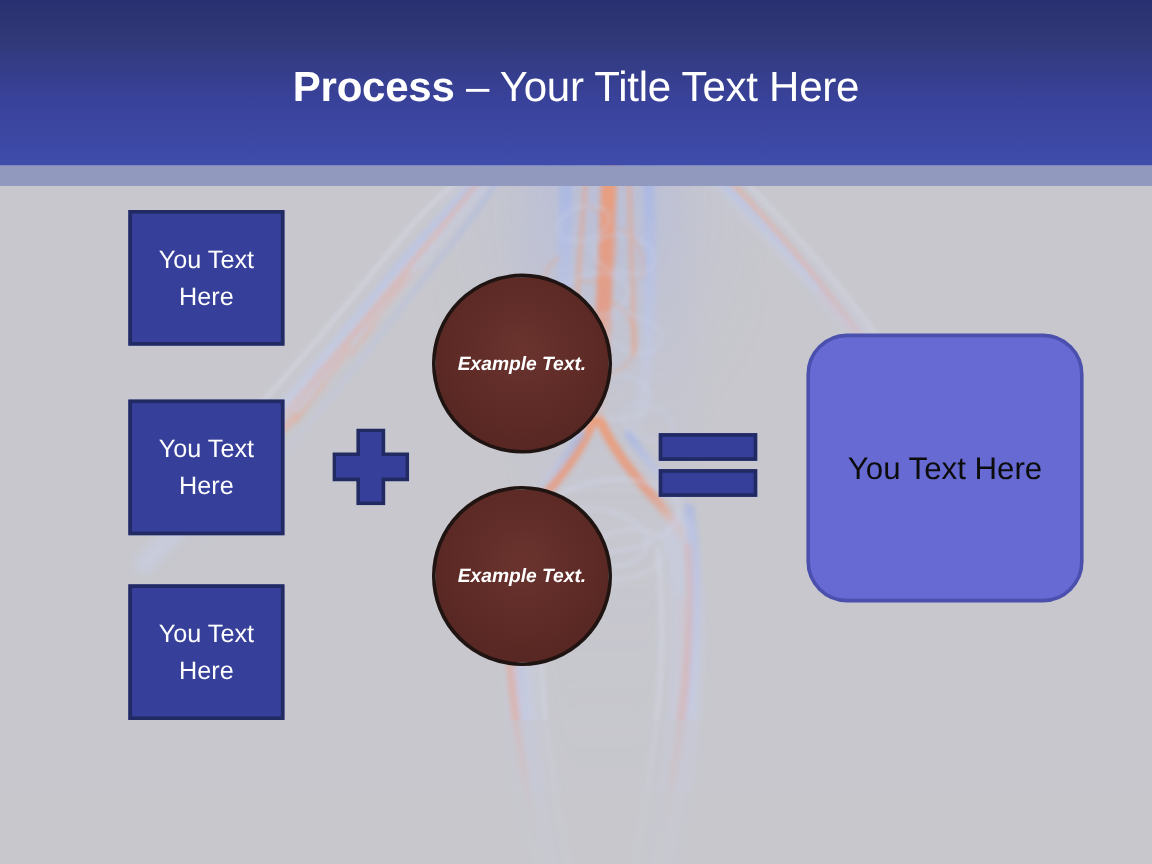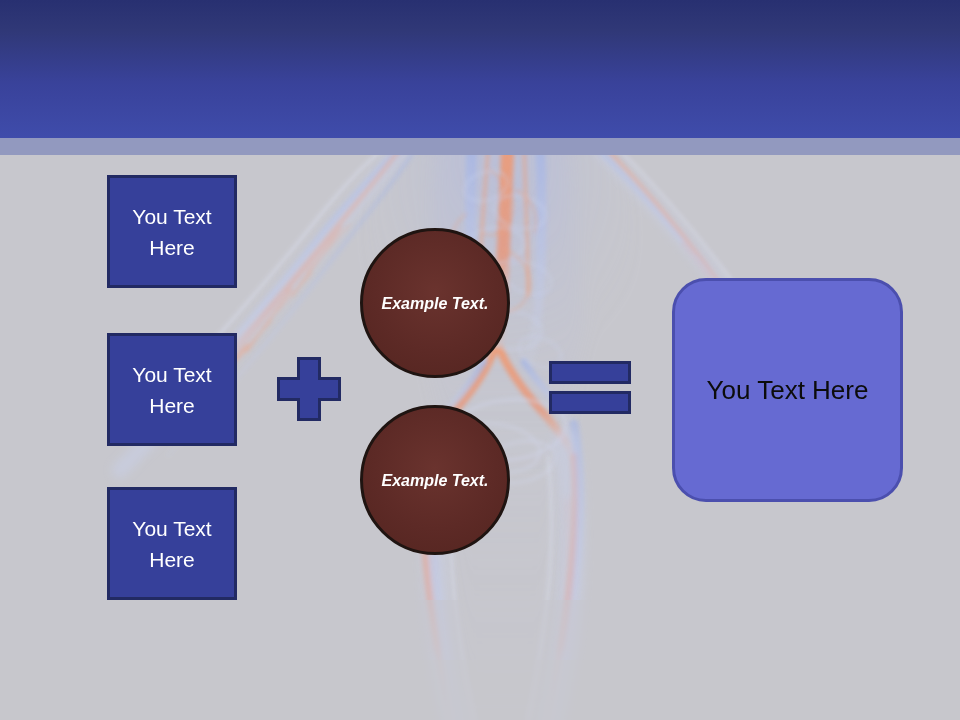--- a/index.html
+++ b/index.html
@@ -299,20 +299,23 @@
         <path d="M568 500 C 572 550, 570 600, 562 650"></path>
       </g>
 
       <rect x="0" y="600" width="960" height="120" fill="#c7c7cd" opacity="0.55"></rect>
       <rect x="0" y="660" width="960" height="60" fill="#c7c7cd" opacity="0.45"></rect>
     </svg>
   </div>
 
   <div id="header-band"></div>
   <div id="header-underline"></div>
+  <div id="slide-title">
+    <span class="t-bold">Process</span><span class="t-rest"> – Your Title Text Here</span>
+  </div>
 
   <div class="left-box" id="left-box-1">
     <span class="box-label">You Text Here</span>
   </div>
   <div class="left-box" id="left-box-2">
     <span class="box-label">You Text Here</span>
   </div>
   <div class="left-box" id="left-box-3">
     <span class="box-label">You Text Here</span>
   </div>

